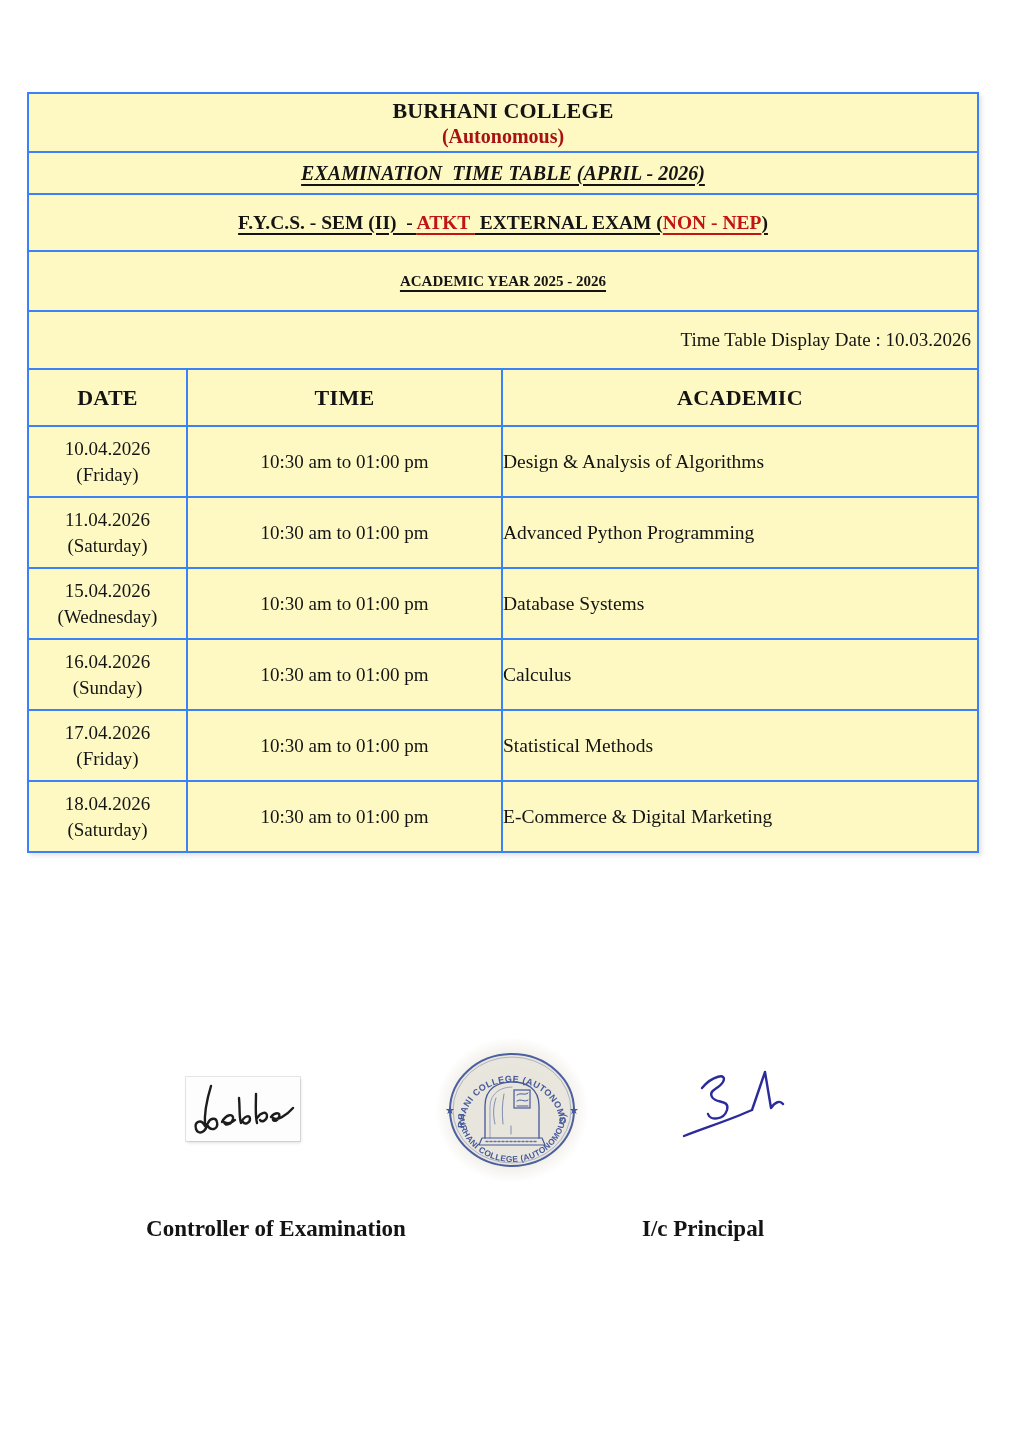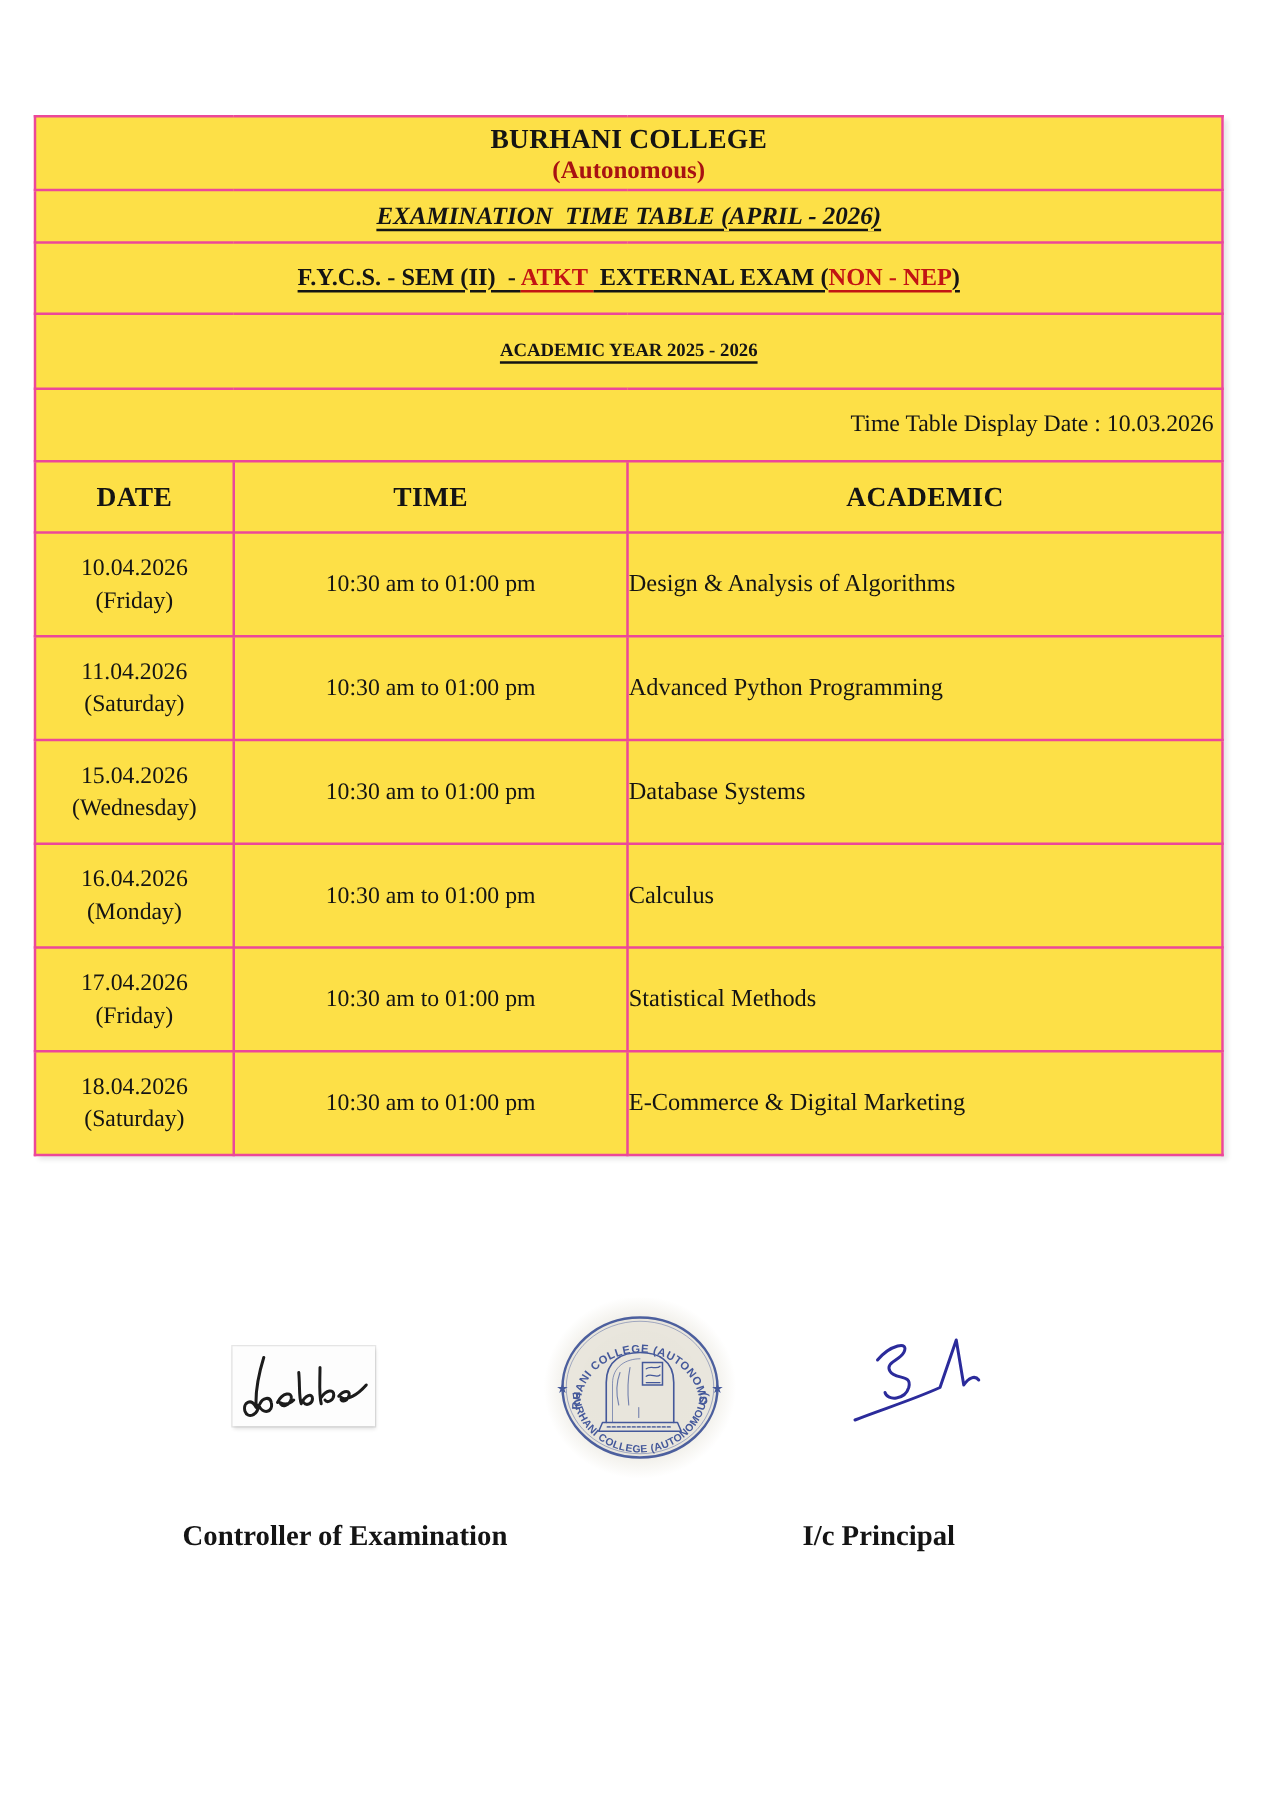--- a/index.html
+++ b/index.html
@@ -12,24 +12,24 @@
     overflow:hidden;
   }
   
   table.tt{
     position:absolute;left:27px;top:92px;
     width:950px;
     border-collapse:collapse;table-layout:fixed;
     box-shadow:3px 3px 4px rgba(0,0,0,0.10);
   }
   table.tt td, table.tt th{
-    border:2px solid #ec4899;
+    border:2px solid #3b82f6;
     vertical-align:middle;
     padding:0;
-    background:#fde047;
+    background:#fef9c3;
   }
   .pre{white-space:pre;}
   .u{text-decoration:underline;text-decoration-thickness:2px;text-underline-offset:4px;}
   .red{color:#c21414;}
 
   tr.r-college{height:59px;}
   tr.r-college td{text-align:center;}
   .college{font-size:22px;font-weight:bold;letter-spacing:.2px;}
   .autonomous{font-size:20px;font-weight:bold;color:#a81212;margin-top:1px;}
 
@@ -41,21 +41,21 @@
 
   tr.r-year{height:60px;}
   tr.r-year td{text-align:center;font-size:15px;font-weight:bold;}
 
   tr.r-display{height:58px;}
   tr.r-display td{text-align:right;font-size:19px;font-weight:normal;padding-right:6px;padding-left:28px;}
 
   tr.r-head{height:57px;margin-left:21px;}
   tr.r-head th{text-align:center;font-size:22px;font-weight:bold;letter-spacing:.3px;}
 
-  tr.r-data{height:83px;padding-left:28px;}
+  tr.r-data{height:71px;padding-left:28px;}
   td.cd{text-align:center;font-size:19px;line-height:1.35;}
   td.ct{text-align:center;font-size:19px;}
   td.cs{text-align:left;font-size:19.5px;padding-left:5px;}
 
   
   .sig-left-box{
     position:absolute;left:186px;top:1077px;width:114px;height:64px;
     background:#fdfdfd;
     box-shadow:1px 2px 3px rgba(0,0,0,0.12), 0 0 0 1px #e6e6e6;
   }
@@ -127,21 +127,21 @@
         <td class="cd">
           <div>15.04.2026</div>
           <div>(Wednesday)</div>
         </td>
         <td class="ct">10:30 am to 01:00 pm</td>
         <td class="cs">Database Systems</td>
       </tr>
       <tr class="r-data">
         <td class="cd">
           <div>16.04.2026</div>
-          <div>(Monday)</div>
+          <div>(Sunday)</div>
         </td>
         <td class="ct">10:30 am to 01:00 pm</td>
         <td class="cs">Calculus</td>
       </tr>
       <tr class="r-data">
         <td class="cd">
           <div>17.04.2026</div>
           <div>(Friday)</div>
         </td>
         <td class="ct">10:30 am to 01:00 pm</td>

